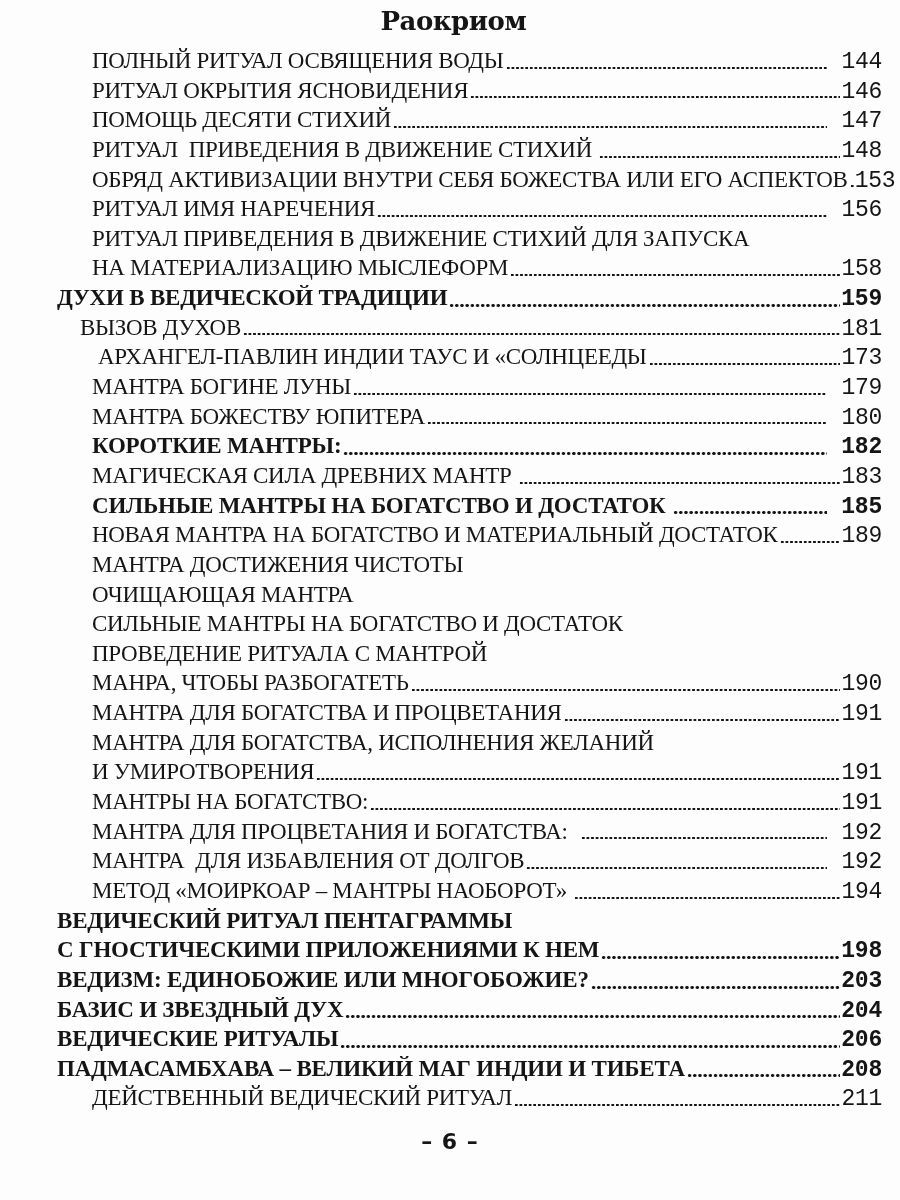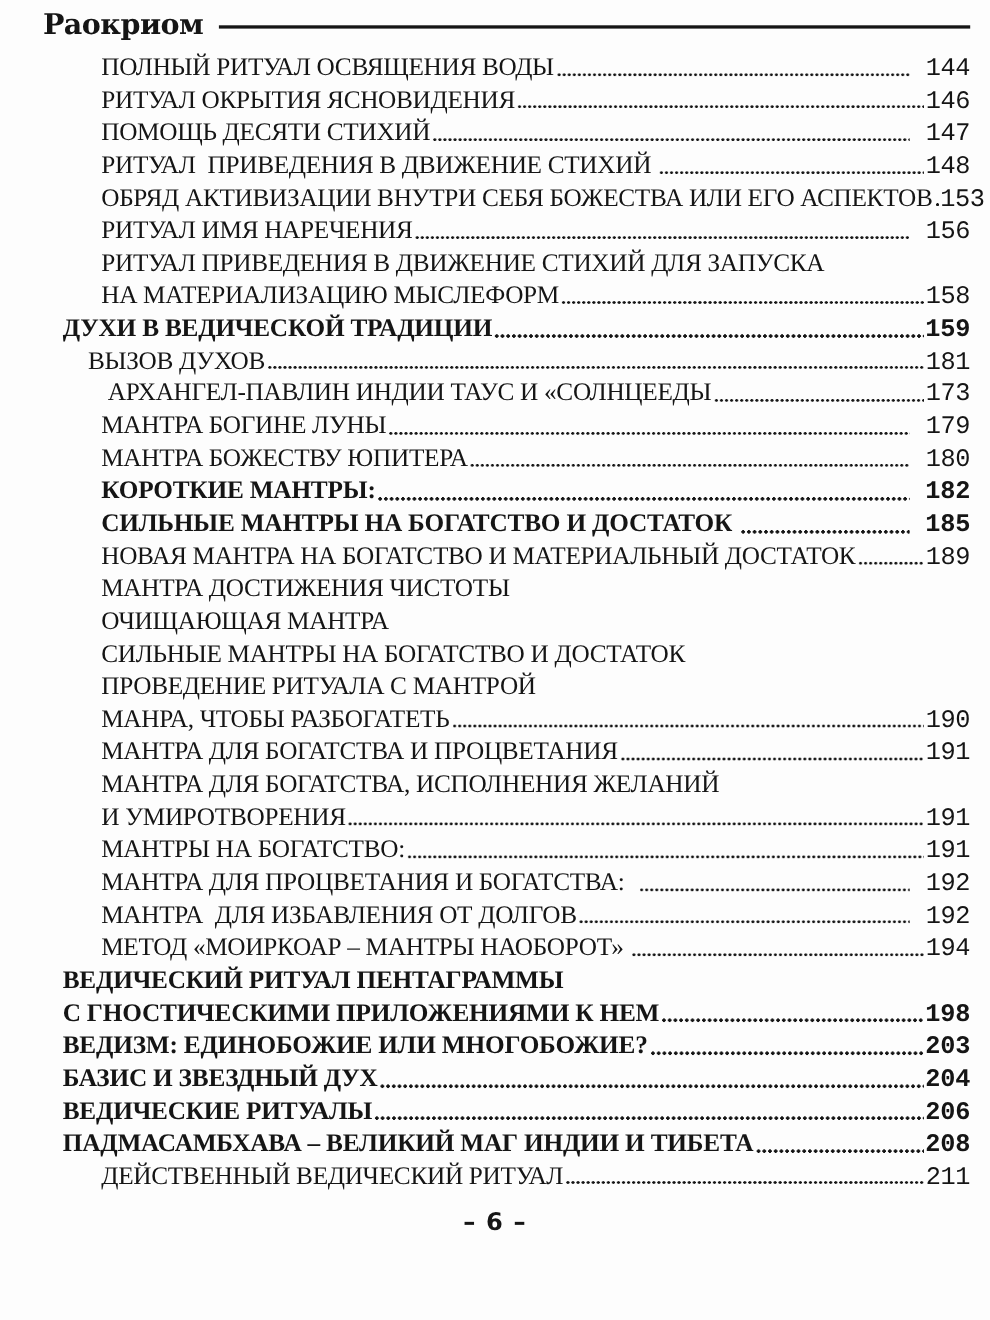--- a/index.html
+++ b/index.html
@@ -16,22 +16,23 @@
   }
   .page{
     width:900px;height:1200px;
     padding-top:6px;
     position:relative;
   }
   
   .header{
     display:flex;
     align-items:center;
-    padding:0 18px 0 39px;
+    padding:0 18px 0 25px;
     height:34px;
+    flex-direction:column;
   }
   .brand{
     font-family:"DejaVu Serif", serif;
     font-weight:700;
     font-size:26px;
     letter-spacing:-0.5px;
     white-space:pre;
   }
   .rule{
     flex:1;
@@ -166,20 +167,25 @@
       <div class="toc-row lv2">
       <span class="t">МАНТРА БОЖЕСТВУ ЮПИТЕРА</span>
       <span class="dots"></span>
       <span class="p"> 180</span>
     </div>
       <div class="toc-row lv2 b">
       <span class="t">КОРОТКИЕ МАНТРЫ:</span>
       <span class="dots"></span>
       <span class="p"> 182</span>
     </div>
+      <div class="toc-row lv2">
+      <span class="t">МАГИЧЕСКАЯ СИЛА ДРЕВНИХ МАНТР </span>
+      <span class="dots"></span>
+      <span class="p">183</span>
+    </div>
       <div class="toc-row lv2 b">
       <span class="t">СИЛЬНЫЕ МАНТРЫ НА БОГАТСТВО И ДОСТАТОК </span>
       <span class="dots"></span>
       <span class="p"> 185</span>
     </div>
       <div class="toc-row lv2">
       <span class="t">НОВАЯ МАНТРА НА БОГАТСТВО И МАТЕРИАЛЬНЫЙ ДОСТАТОК</span>
       <span class="dots"></span>
       <span class="p">189</span>
     </div>

